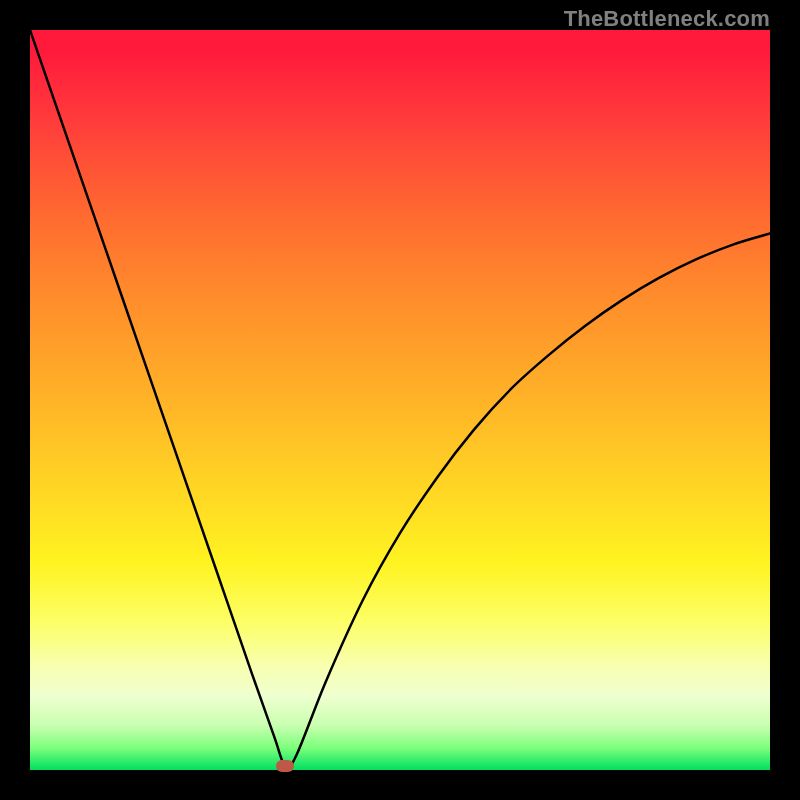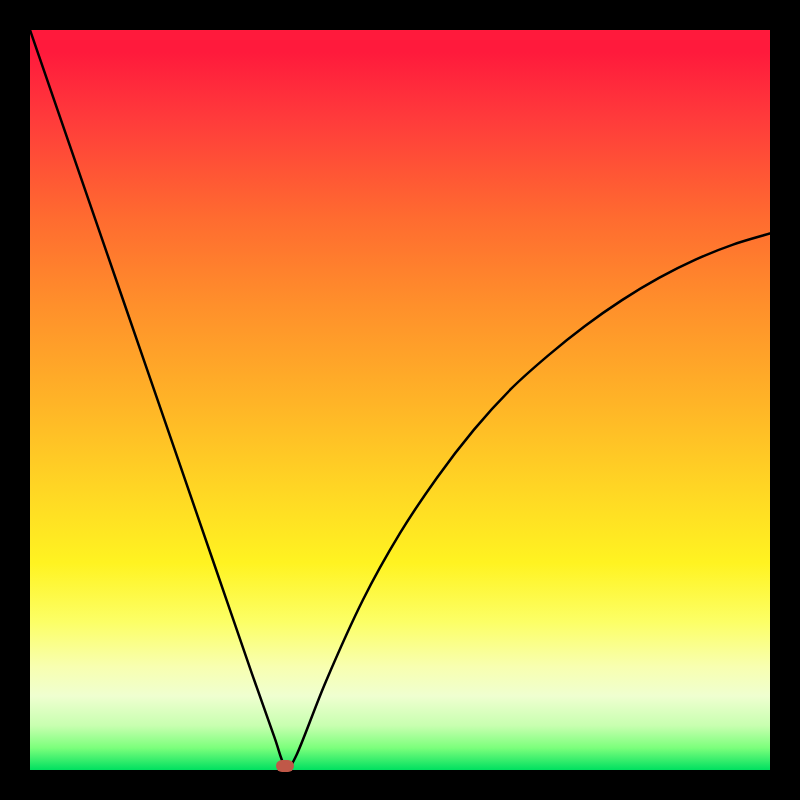--- a/index.html
+++ b/index.html
@@ -69,14 +69,15 @@
 <div class="frame">
 
   <div class="plot-area"></div>
 
   <svg class="curve-svg" viewBox="0 0 740 740" preserveAspectRatio="none">
     <path id="curve-path" d="M 0 0 C 6.166666666666667 17.883333333333344, 24.666666666666664 71.53333333333339, 37 107.30000000000007 C 49.333333333333336 143.06666666666675, 61.666666666666664 178.83333333333337, 74 214.60000000000002 C 86.33333333333333 250.36666666666667, 98.66666666666667 286.1333333333334, 111 321.90000000000003 C 123.33333333333333 357.6666666666667, 135.66666666666666 393.43333333333334, 148 429.2 C 160.33333333333334 464.96666666666664, 172.66666666666666 500.73333333333335, 185 536.5 C 197.33333333333334 572.2666666666667, 212.13333333333333 615.4333333333333, 222 643.8 C 231.86666666666667 672.1666666666666, 238.65000000000003 691.2833333333334, 244.20000000000002 706.7 C 249.75 722.1166666666667, 251.6 733.2166666666666, 255.29999999999998 736.3 C 259 739.3833333333333, 259.6166666666666 739.3833333333333, 266.4 725.2 C 273.18333333333334 711.0166666666668, 284.9 677.1, 296 651.2 C 307.1 625.3000000000001, 320.6666666666667 594.4666666666666, 333 569.8 C 345.3333333333333 545.1333333333333, 357.66666666666663 523.55, 370 503.2 C 382.33333333333337 482.85, 394.66666666666674 464.96666666666664, 407.00000000000006 447.7 C 419.33333333333337 430.43333333333334, 431.6666666666667 414.4, 444 399.59999999999997 C 456.3333333333333 384.79999999999995, 468.6666666666667 371.2333333333333, 481 358.9 C 493.3333333333333 346.56666666666666, 505.6666666666667 336.0833333333333, 518 325.59999999999997 C 530.3333333333334 315.1166666666666, 542.6666666666666 305.25, 555 296 C 567.3333333333334 286.75, 579.6666666666666 278.1166666666666, 592 270.09999999999997 C 604.3333333333334 262.0833333333333, 616.6666666666666 254.6833333333333, 629 247.89999999999998 C 641.3333333333334 241.11666666666665, 653.6666666666666 234.95000000000002, 666 229.40000000000003 C 678.3333333333334 223.85000000000005, 690.6666666666666 218.91666666666669, 703 214.60000000000002 C 715.3333333333334 210.28333333333336, 733.8333333333334 205.35, 740 203.5" fill="none" stroke="#000" stroke-width="2.5" stroke-linecap="round" stroke-linejoin="round"></path>
   </svg>
 
   <div id="marker" class="marker" style="left: 285.3px; top: 766.3px; background: rgb(192, 88, 72);"></div>
 
+  <div class="watermark">TheBottleneck.com</div>
 
 </div>
 
 </body></html>

